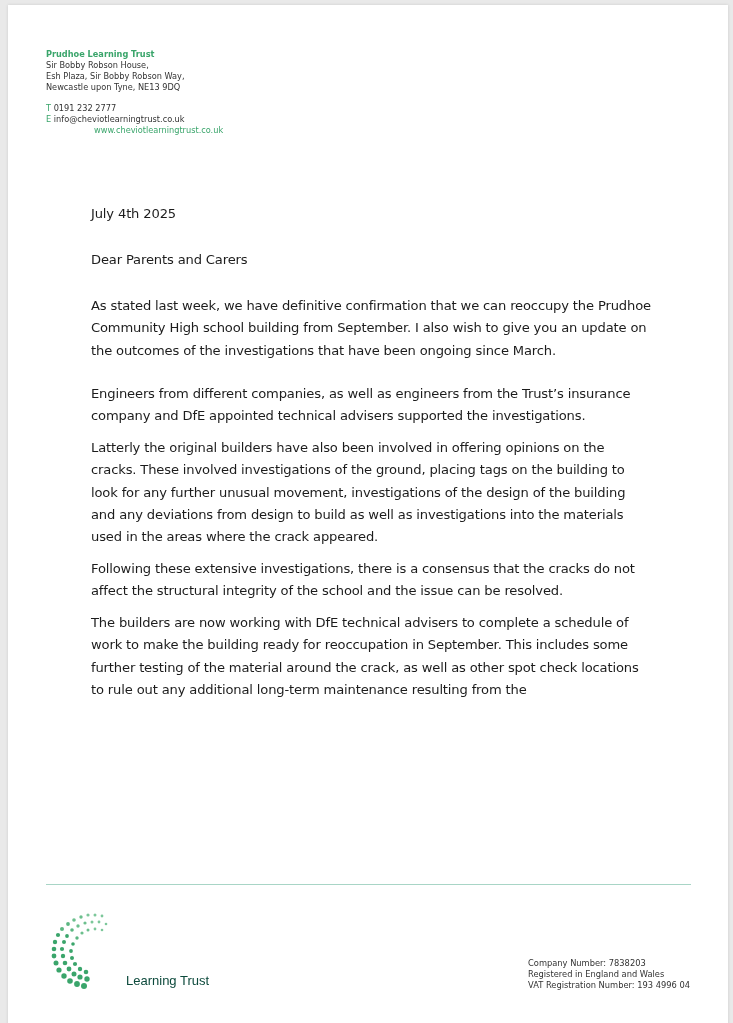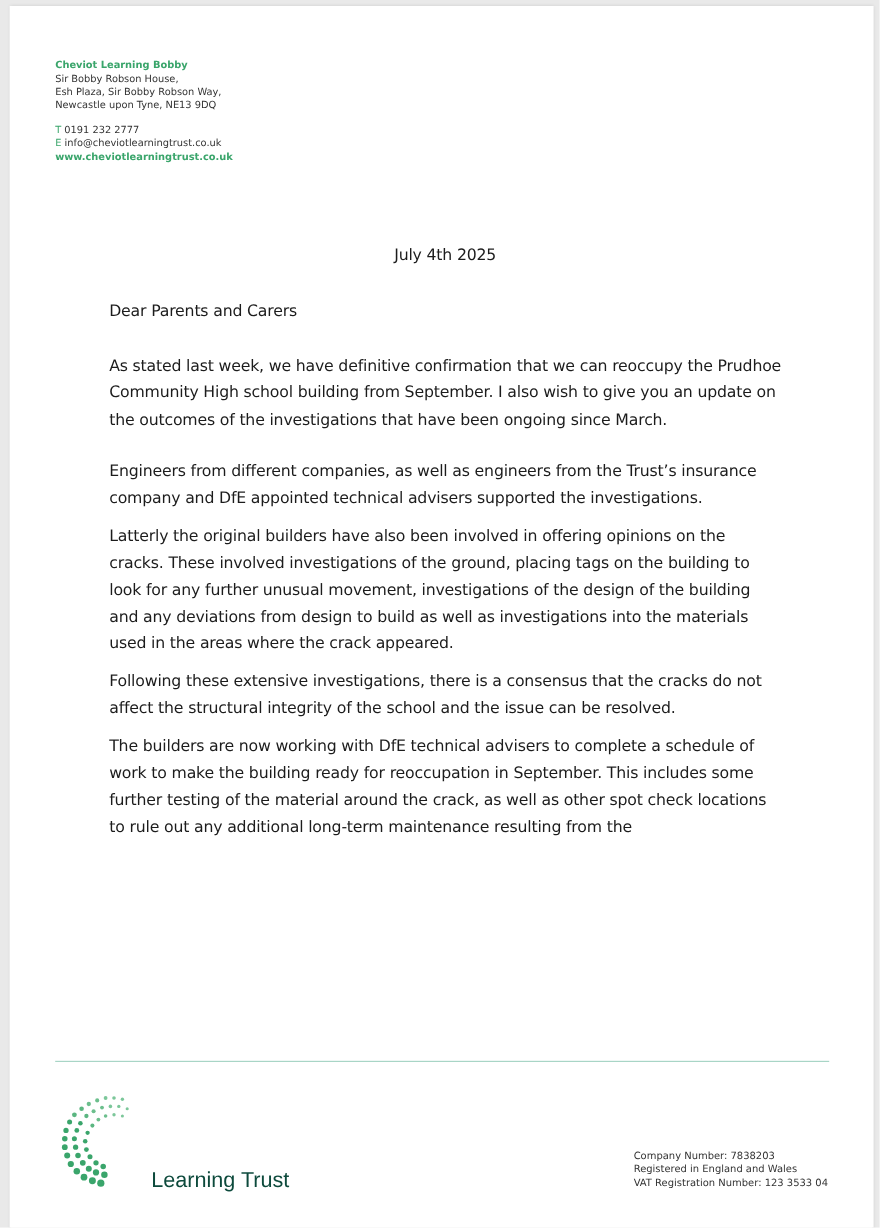--- a/index.html
+++ b/index.html
@@ -18,34 +18,34 @@
       box-shadow: 0 0 3px rgba(0,0,0,0.12);
     }
     .letterhead {
       position: absolute;
       left: 38px; top: 44px;
       font-size: 8.2px;
       line-height: 11px;
       color: #333;
     }
     .letterhead .org { color: #3aa56b; font-weight: bold; }
-    .letterhead .web { color: #3aa56b; font-weight: bold; }
+    .letterhead .web { color: #3aa56b; font-weight: normal; margin-left: 48px; }
     .letterhead .lbl { color: #3aa56b; }
     .letterhead .gap { height: 10px; }
 
     .body {
       position: absolute;
       left: 83px; top: 198px;
       width: 560px;
       font-size: 13.1px;
       color: #1c1c1c;
       letter-spacing: -0.15px;
     }
     .body p { margin: 0; line-height: 22.4px; }
-    .date { margin-bottom: 24px !important; text-align: center; }
+    .date { margin-bottom: 24px !important; }
     .salutation { margin-bottom: 23px !important; }
     .para { margin-bottom: 9px !important; }
     .para.first { margin-bottom: 21px !important; }
 
     .divider {
       position: absolute;
       left: 38px; top: 879px;
       width: 645px; height: 1px;
       background: #a8d5c6;
     }
@@ -60,39 +60,39 @@
       font-family: "Liberation Sans", sans-serif;
       font-weight: bold;
       font-size: 34px;
       color: #0d4a3c;
       letter-spacing: -0.5px;
     }
     .logo-sub {
       position: absolute;
       left: 82px; top: 63px;
       font-family: "Liberation Sans", sans-serif;
-      font-size: 18px;
+      font-size: 13px;
       color: #0d4a3c;
       text-align: right;
     }
     .company {
       position: absolute;
       right: 38px; top: 953px;
       font-size: 8.3px;
       line-height: 11px;
       color: #333;
     }
   </style>
 </head>
 <body>
 
 <div class="page">
 
   <div class="letterhead">
-    <div class="org">Cheviot Learning Bobby</div>
+    <div class="org">Prudhoe Learning Trust</div>
     <div>Sir Bobby Robson House,</div>
     <div>Esh Plaza, Sir Bobby Robson Way,</div>
     <div>Newcastle upon Tyne, NE13 9DQ</div>
     <div class="gap"></div>
     <div>
       <span class="lbl">T</span>
       <span>0191 232 2777</span>
     </div>
     <div>
       <span class="lbl">E</span>
@@ -163,16 +163,16 @@
         <circle cx="36" cy="59" r="2.2"></circle>
         <circle cx="42" cy="62" r="2.3"></circle>
       </g>
     </svg>
     <div class="logo-sub">Learning Trust</div>
   </div>
 
   <div class="company">
     <div>Company Number: 7838203</div>
     <div>Registered in England and Wales</div>
-    <div>VAT Registration Number: 123 3533 04</div>
+    <div>VAT Registration Number: 193 4996 04</div>
   </div>
 
 </div>
 
 </body></html>

